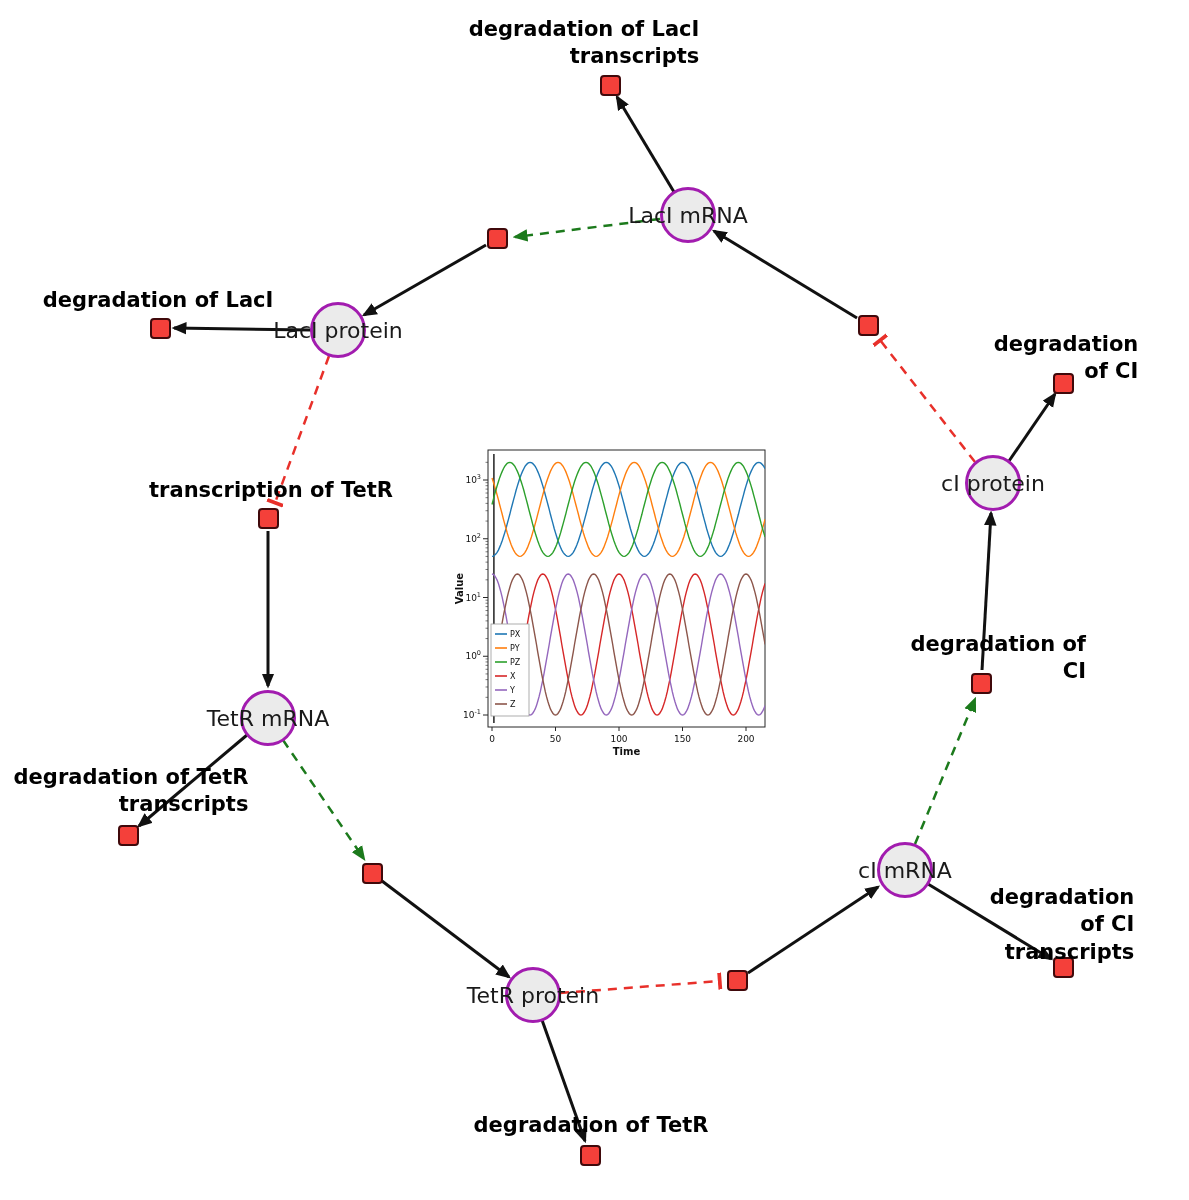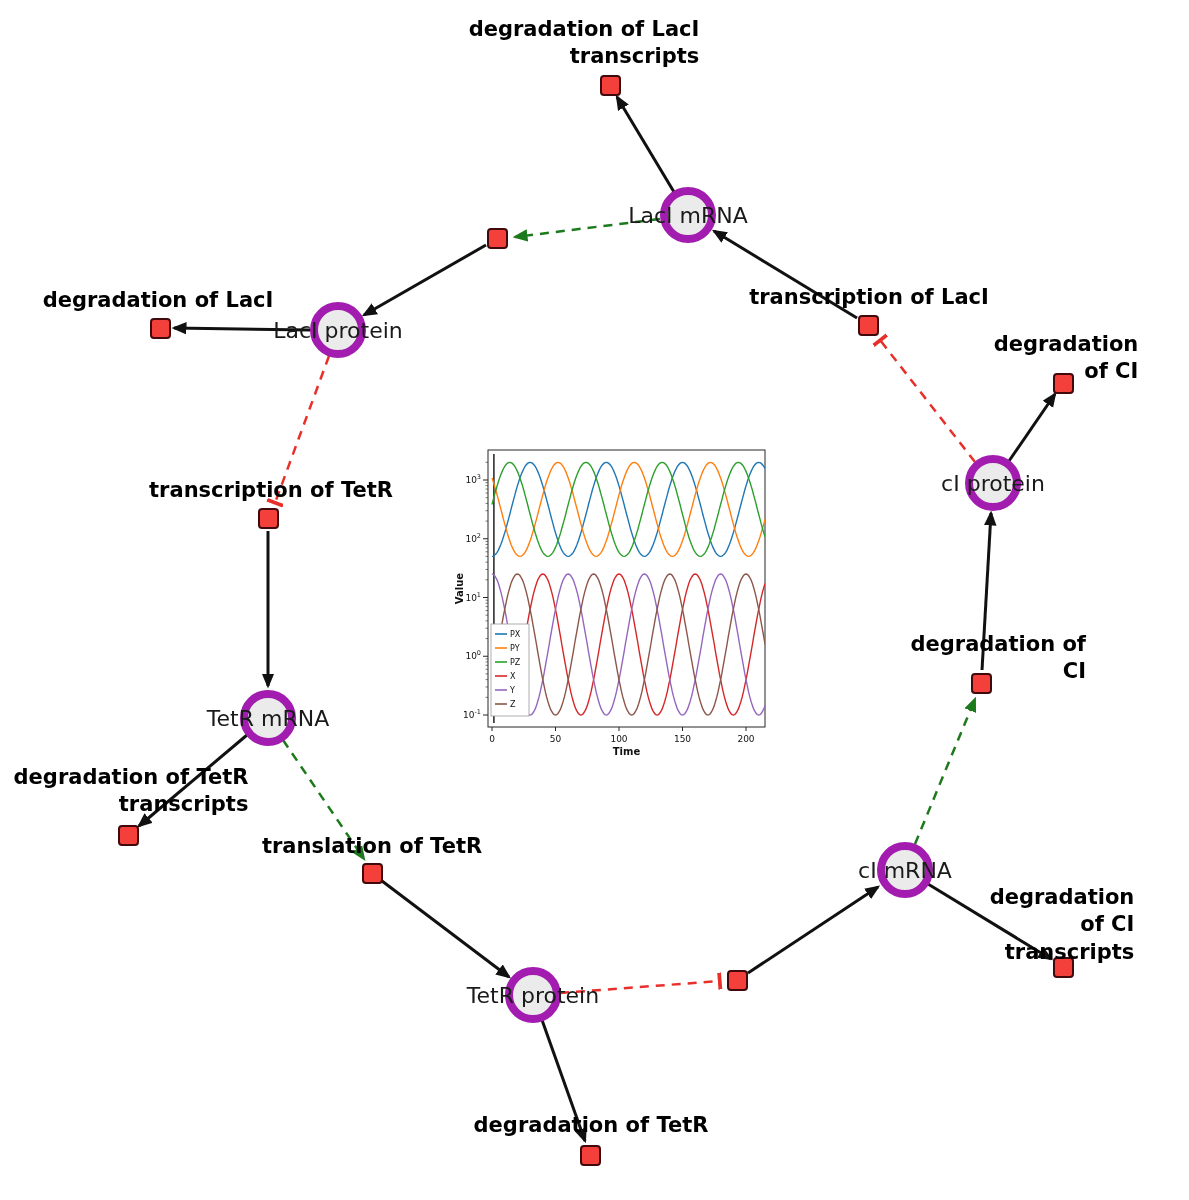--- a/index.html
+++ b/index.html
@@ -1,21 +1,21 @@
 <!DOCTYPE html>
 <html><head>
 <meta charset="utf-8">
 <style>
   *{box-sizing:border-box}
   html,body{margin:0;padding:0;background:#fff}
   body{font-family:"DejaVu Sans",sans-serif;color:#111}
   .canvas{position:relative;width:1189px;height:1200px;background:#fff;overflow:hidden}
   .edges{position:absolute;left:0;top:0;z-index:1}
   .species{position:absolute;z-index:2;width:56px;height:56px;margin-left:-28px;margin-top:-28px;
-           border-radius:50%;background:#ebebeb;border:8px solid #a21caf;}
+           border-radius:50%;background:#ebebeb;border:3px solid #a21caf;}
   .slabel{position:absolute;left:50%;top:50%;transform:translate(-50%,-50%);z-index:3;
           white-space:nowrap;font-size:22px;color:#1a1a1a;font-weight:normal}
   .rsq{position:absolute;z-index:2;width:21px;height:21px;margin-left:-10px;margin-top:-10px;
        background:#f4403a;border:2.5px solid #40090b;border-radius:4px}
   .rlabel{position:absolute;z-index:3;transform:translate(-50%,-50%);font-weight:bold;font-size:21px;
           color:#000;text-align:right;white-space:pre-line;line-height:1.3}
   .inset{position:absolute;left:452px;top:442px;z-index:4;background:#fff}
   svg text{font-family:"DejaVu Sans",sans-serif}
 </style>
 </head>
@@ -85,27 +85,25 @@
   <div class="rsq" style="left:268px;top:518px"></div>
   <div class="rsq" style="left:128px;top:835px"></div>
   <div class="rsq" style="left:372px;top:873px"></div>
   <div class="rsq" style="left:981px;top:683px"></div>
   <div class="rsq" style="left:1063px;top:967px"></div>
   <div class="rsq" style="left:737px;top:980px"></div>
   <div class="rsq" style="left:590px;top:1155px"></div>
 
   <div class="rlabel" style="left:584px;top:43px">degradation of LacI
 transcripts</div>
-  <div class="rlabel" style="left:869px;top:298px">transcription of LacI</div>
   <div class="rlabel" style="left:158px;top:301px">degradation of LacI</div>
   <div class="rlabel" style="left:1066px;top:358px">degradation of CI</div>
   <div class="rlabel" style="left:271px;top:491px">transcription of TetR</div>
   <div class="rlabel" style="left:131px;top:791px">degradation of TetR
 transcripts</div>
-  <div class="rlabel" style="left:372px;top:847px">translation of TetR</div>
   <div class="rlabel" style="left:983px;top:658px">degradation of CI</div>
   <div class="rlabel" style="left:1062px;top:925px">degradation of CI
 transcripts</div>
   <div class="rlabel" style="left:591px;top:1126px">degradation of TetR</div>
 
   <div class="inset">
     <svg id="chart-svg" width="330" height="318" viewBox="0 0 330 318">
         <defs>
           <clipPath id="plotclip">
             <rect x="36" y="8" width="277" height="277"></rect>

